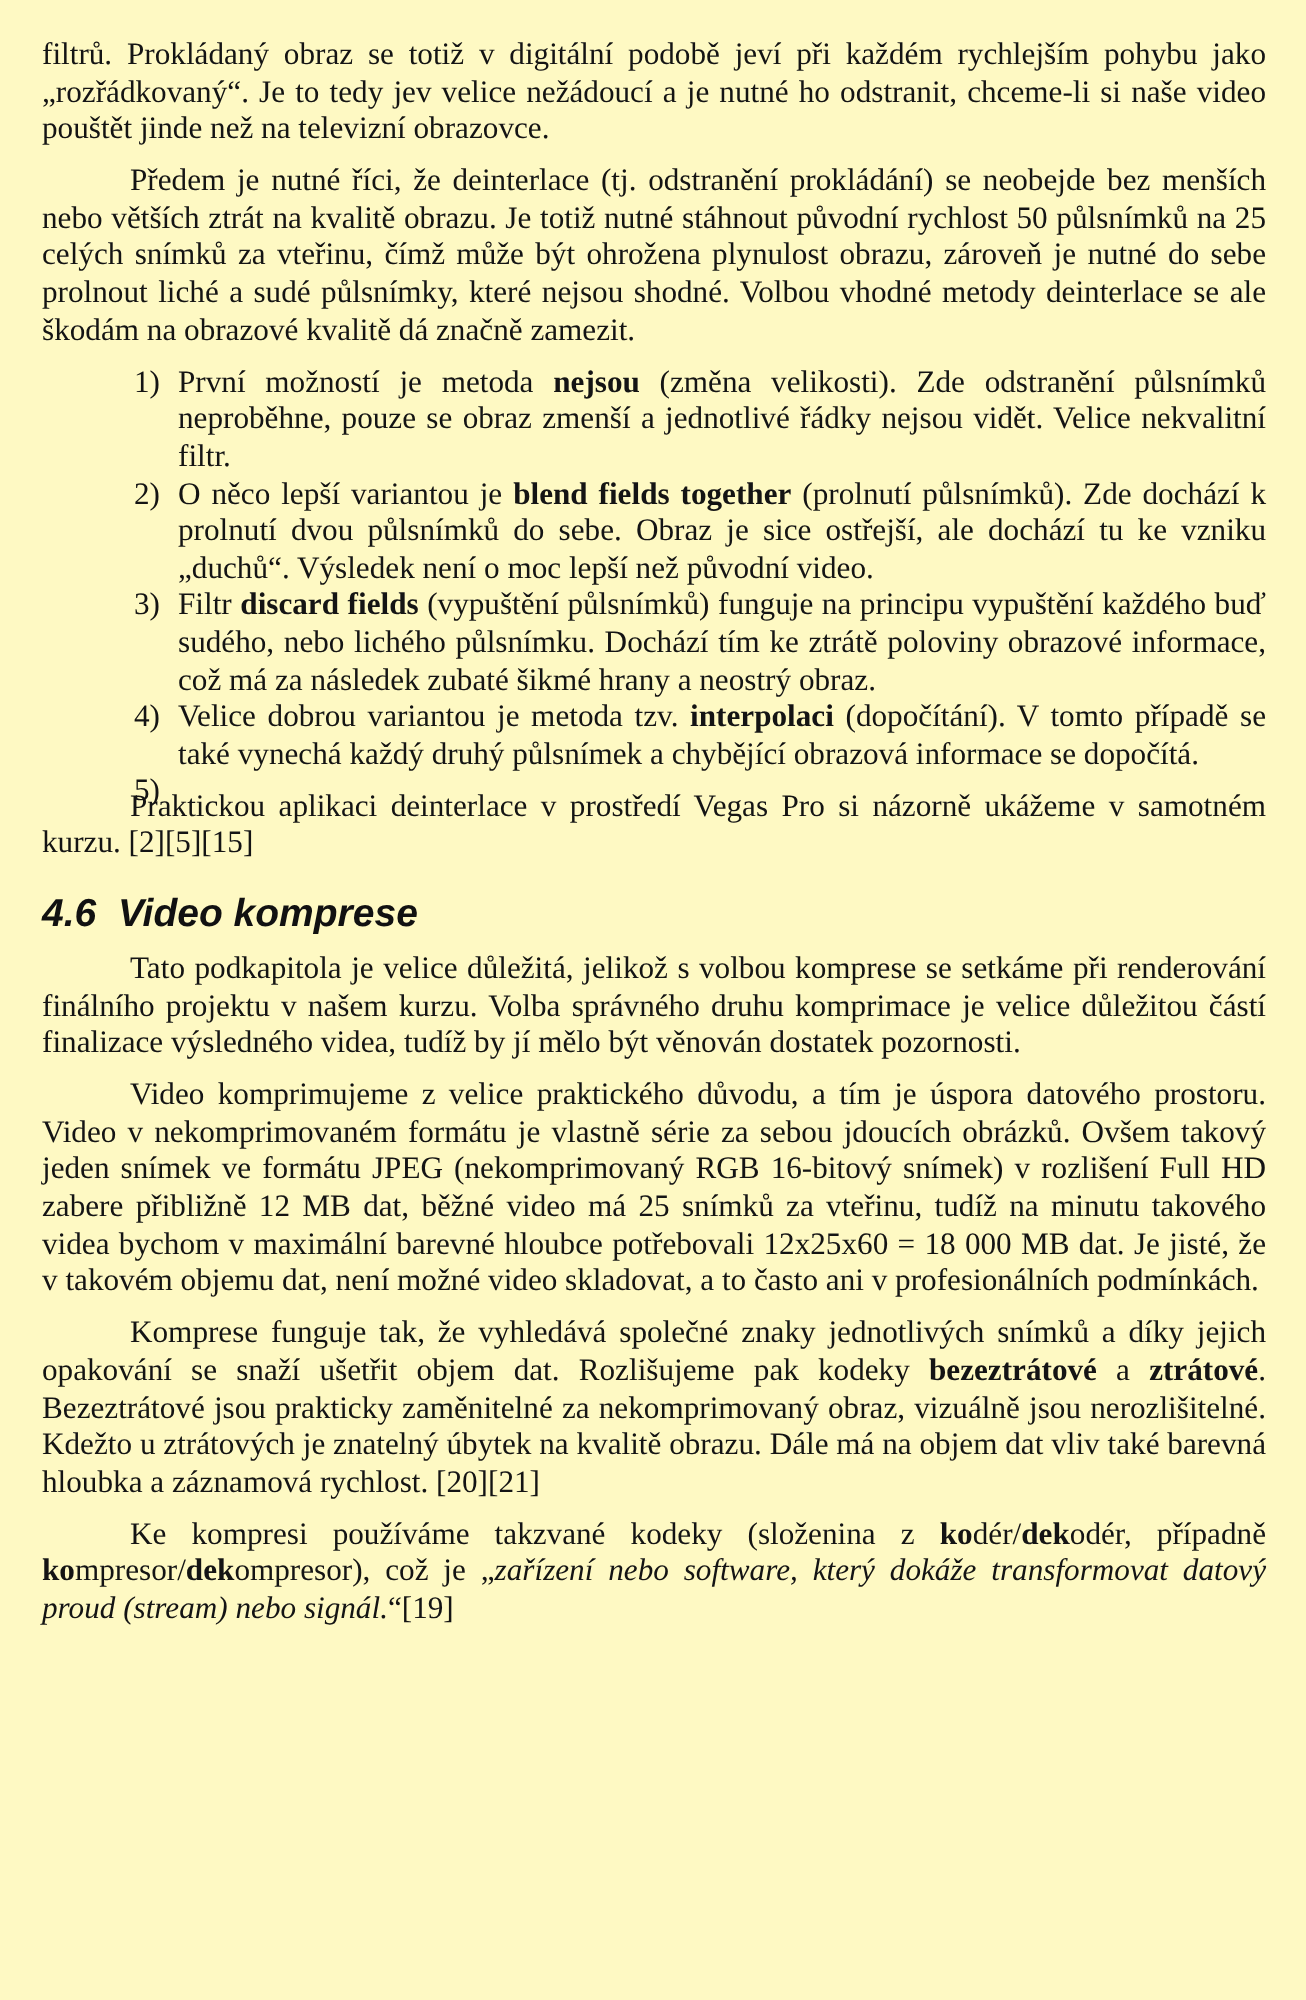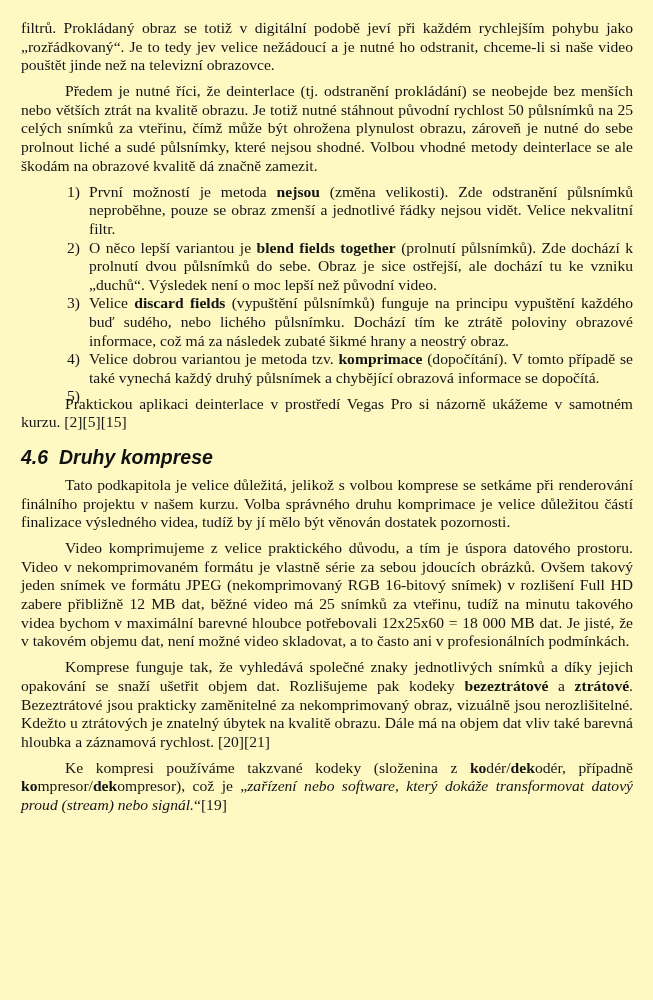--- a/index.html
+++ b/index.html
@@ -82,34 +82,34 @@
     <p class="body-para"><span>Předem je nutné říci, že deinterlace (tj. odstranění prokládání) se neobejde bez menších nebo větších ztrát na kvalitě obrazu. Je totiž nutné stáhnout původní rychlost 50 půlsnímků na 25 celých snímků za vteřinu, čímž může být ohrožena plynulost obrazu, zároveň je nutné do sebe prolnout liché a sudé půlsnímky, které nejsou shodné. Volbou vhodné metody deinterlace se ale škodám na obrazové kvalitě dá značně zamezit.</span></p>
 
     <ol class="dlist">
       <li>
         <span class="num">1)</span><span><span>První možností je metoda </span><span class="b">nejsou</span><span> (změna velikosti). Zde odstranění půlsnímků neproběhne, pouze se obraz zmenší a jednotlivé řádky nejsou vidět. Velice nekvalitní filtr.</span></span>
       </li>
       <li>
         <span class="num">2)</span><span><span>O něco lepší variantou je </span><span class="b">blend fields together</span><span> (prolnutí půlsnímků). Zde dochází k prolnutí dvou půlsnímků do sebe. Obraz je sice ostřejší, ale dochází tu ke vzniku „duchů“. Výsledek není o moc lepší než původní video.</span></span>
       </li>
       <li>
-        <span class="num">3)</span><span><span>Velice </span><span class="b">discard fields</span><span> (vypuštění půlsnímků) funguje na principu vypuštění každého buď sudého, nebo lichého půlsnímku. Dochází tím ke ztrátě poloviny obrazové informace, což má za následek zubaté šikmé hrany a neostrý obraz.</span></span>
+        <span class="num">3)</span><span><span>Filtr </span><span class="b">discard fields</span><span> (vypuštění půlsnímků) funguje na principu vypuštění každého buď sudého, nebo lichého půlsnímku. Dochází tím ke ztrátě poloviny obrazové informace, což má za následek zubaté šikmé hrany a neostrý obraz.</span></span>
       </li>
       <li>
-        <span class="num">4)</span><span><span>Velice dobrou variantou je metoda tzv. </span><span class="b">komprimace</span><span> (dopočítání). V tomto případě se také vynechá každý druhý půlsnímek a chybějící obrazová informace se dopočítá.</span></span>
+        <span class="num">4)</span><span><span>Velice dobrou variantou je metoda tzv. </span><span class="b">interpolaci</span><span> (dopočítání). V tomto případě se také vynechá každý druhý půlsnímek a chybějící obrazová informace se dopočítá.</span></span>
       </li>
       <li>
         <span class="num">5)</span>
       </li>
     </ol>
 
     <p class="body-para"><span>Praktickou aplikaci deinterlace v prostředí Vegas Pro si názorně ukážeme v samotném kurzu. [2][5][15]</span></p>
 
     <h2 class="section-heading">
-      <span class="h-num">4.6</span><span class="h-title">Druhy komprese</span>
+      <span class="h-num">4.6</span><span class="h-title">Video komprese</span>
     </h2>
 
     <p class="body-para"><span>Tato podkapitola je velice důležitá, jelikož s volbou komprese se setkáme při renderování finálního projektu v našem kurzu. Volba správného druhu komprimace je velice důležitou částí finalizace výsledného videa, tudíž by jí mělo být věnován dostatek pozornosti.</span></p>
 
     <p class="body-para"><span>Video komprimujeme z velice praktického důvodu, a tím je úspora datového prostoru. Video v nekomprimovaném formátu je vlastně série za sebou jdoucích obrázků. Ovšem takový jeden snímek ve formátu JPEG (nekomprimovaný RGB 16-bitový snímek) v rozlišení Full HD zabere přibližně 12 MB dat, běžné video má 25 snímků za vteřinu, tudíž na minutu takového videa bychom v maximální barevné hloubce potřebovali 12x25x60 = 18 000 MB dat. Je jisté, že v takovém objemu dat, není možné video skladovat, a to často ani v profesionálních podmínkách.</span></p>
 
     <p class="body-para"><span>Komprese funguje tak, že vyhledává společné znaky jednotlivých snímků a díky jejich opakování se snaží ušetřit objem dat. Rozlišujeme pak kodeky </span><span class="b">bezeztrátové</span><span> a </span><span class="b">ztrátové</span><span>. Bezeztrátové jsou prakticky zaměnitelné za nekomprimovaný obraz, vizuálně jsou nerozlišitelné. Kdežto u ztrátových je znatelný úbytek na kvalitě obrazu. Dále má na objem dat vliv také barevná hloubka a záznamová rychlost. [20][21]</span></p>
 
     <p class="body-para"><span>Ke kompresi používáme takzvané kodeky (složenina z </span><span class="b">ko</span><span>dér/</span><span class="b">dek</span><span>odér, případně </span><span class="b">ko</span><span>mpresor/</span><span class="b">dek</span><span>ompresor), což je „</span><span class="i">zařízení nebo software, který dokáže transformovat datový proud (stream) nebo signál.</span><span>“[19]</span></p>
 

